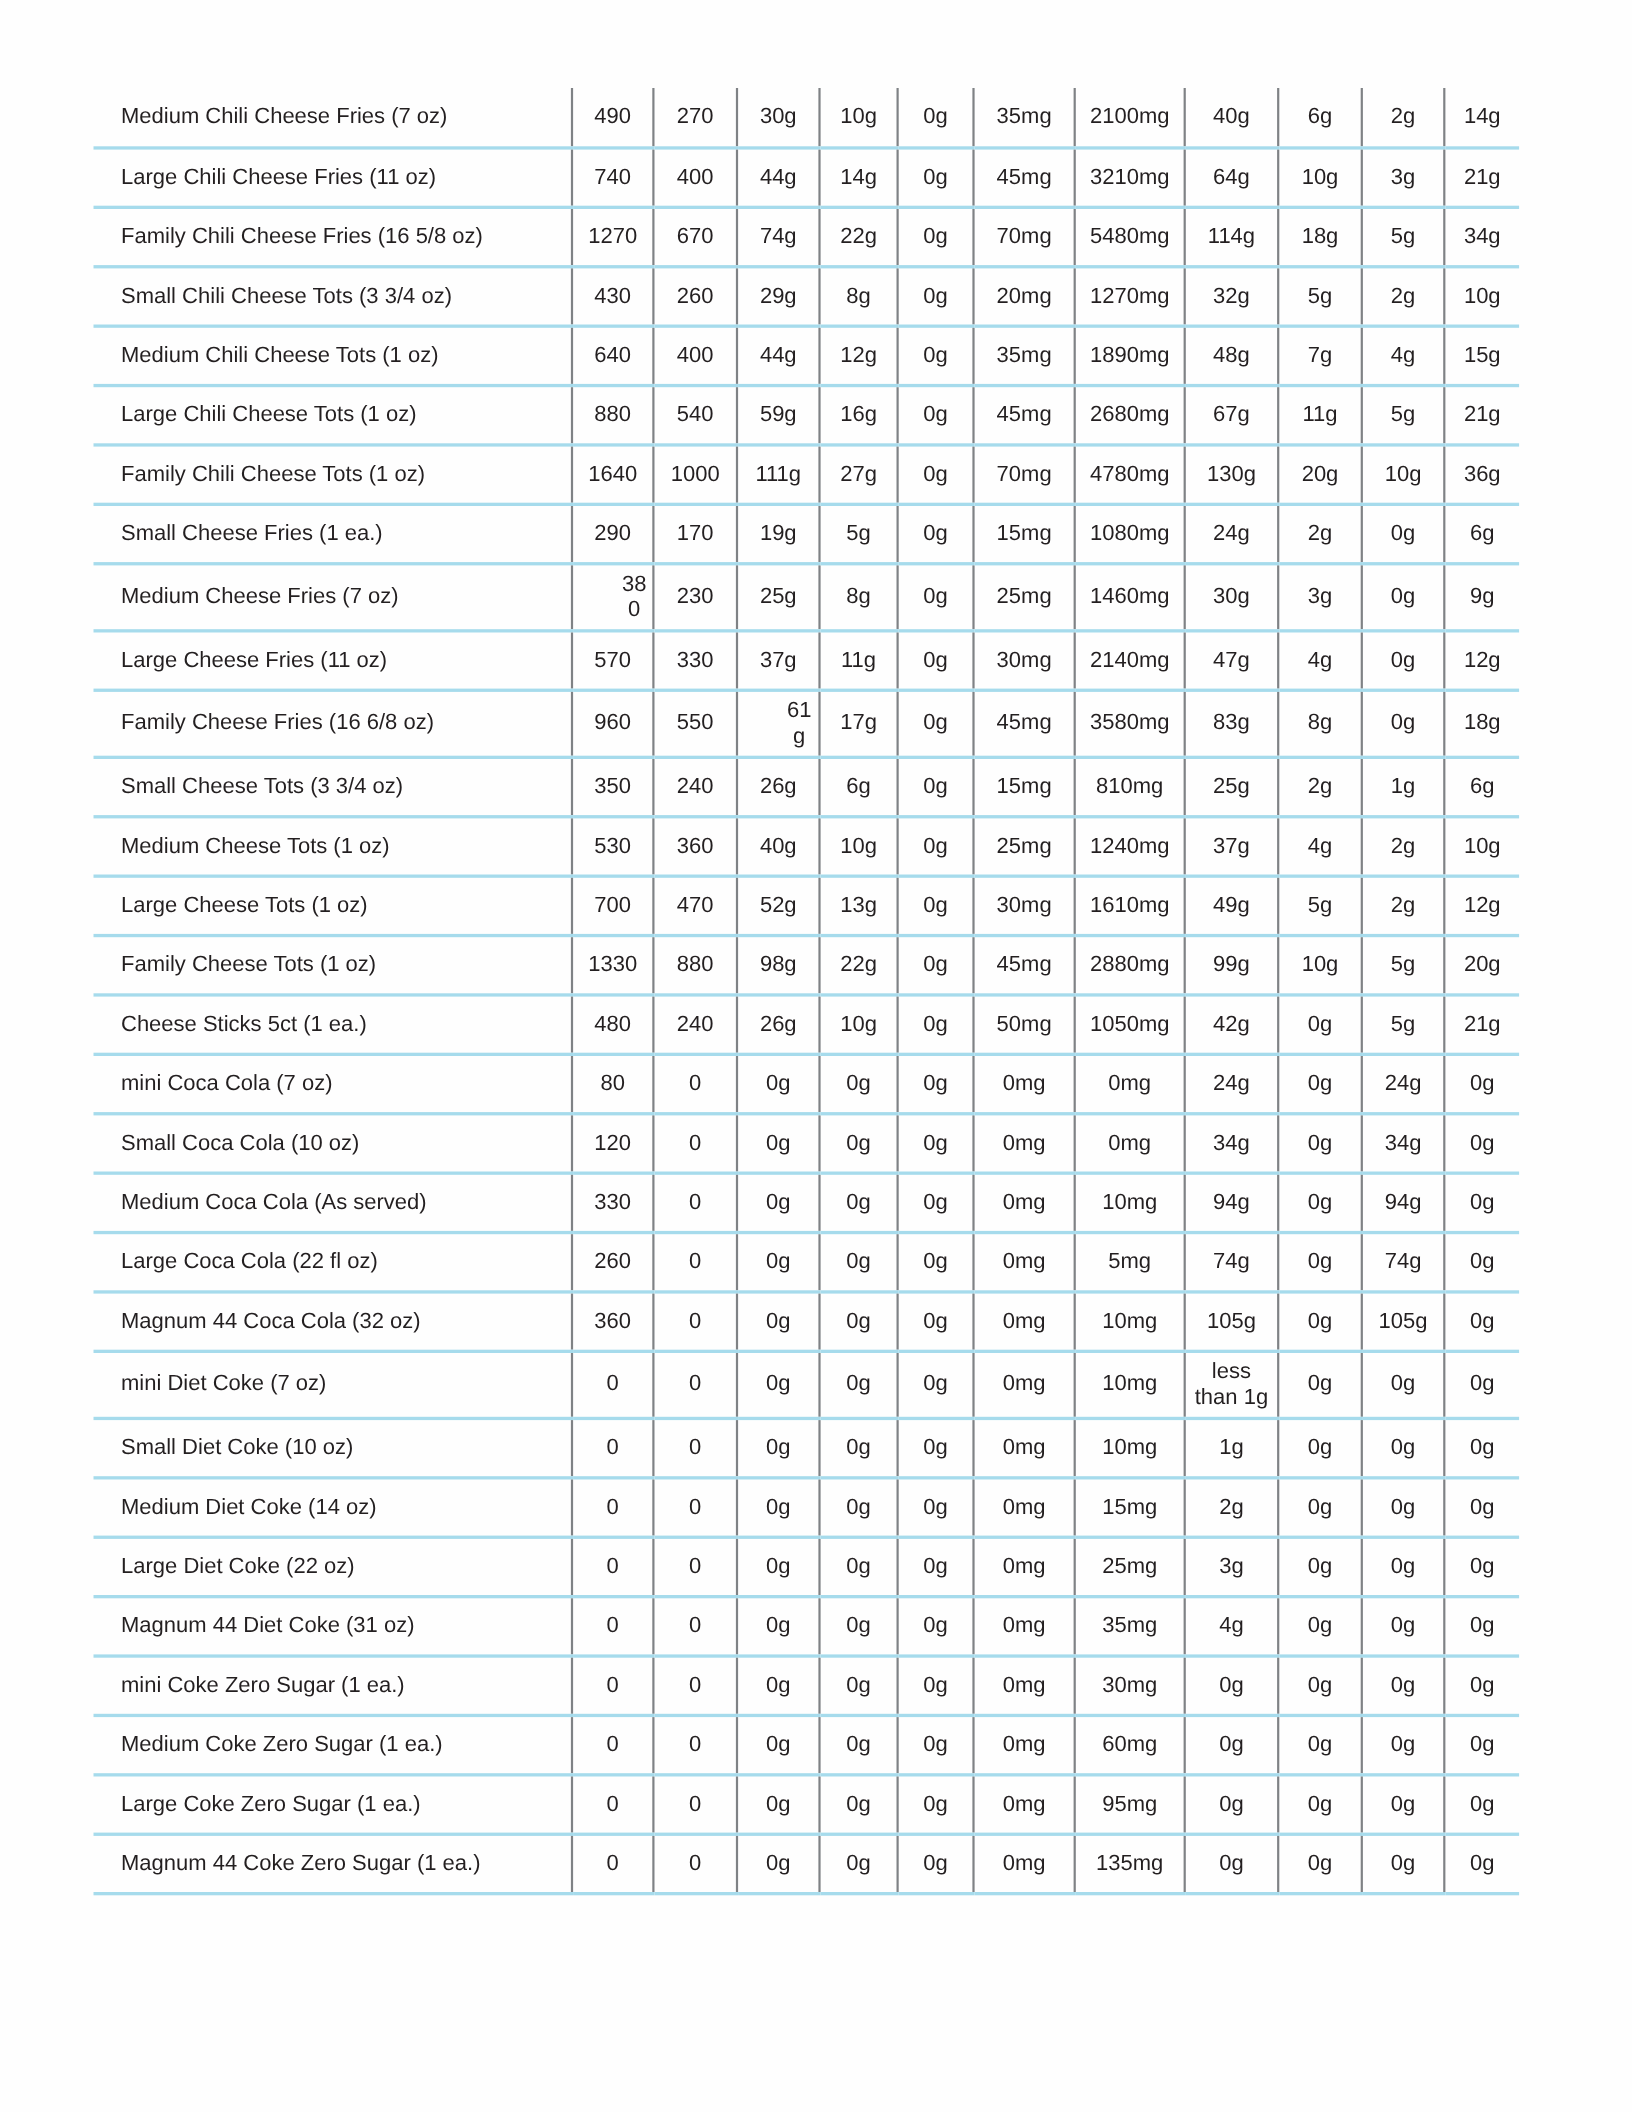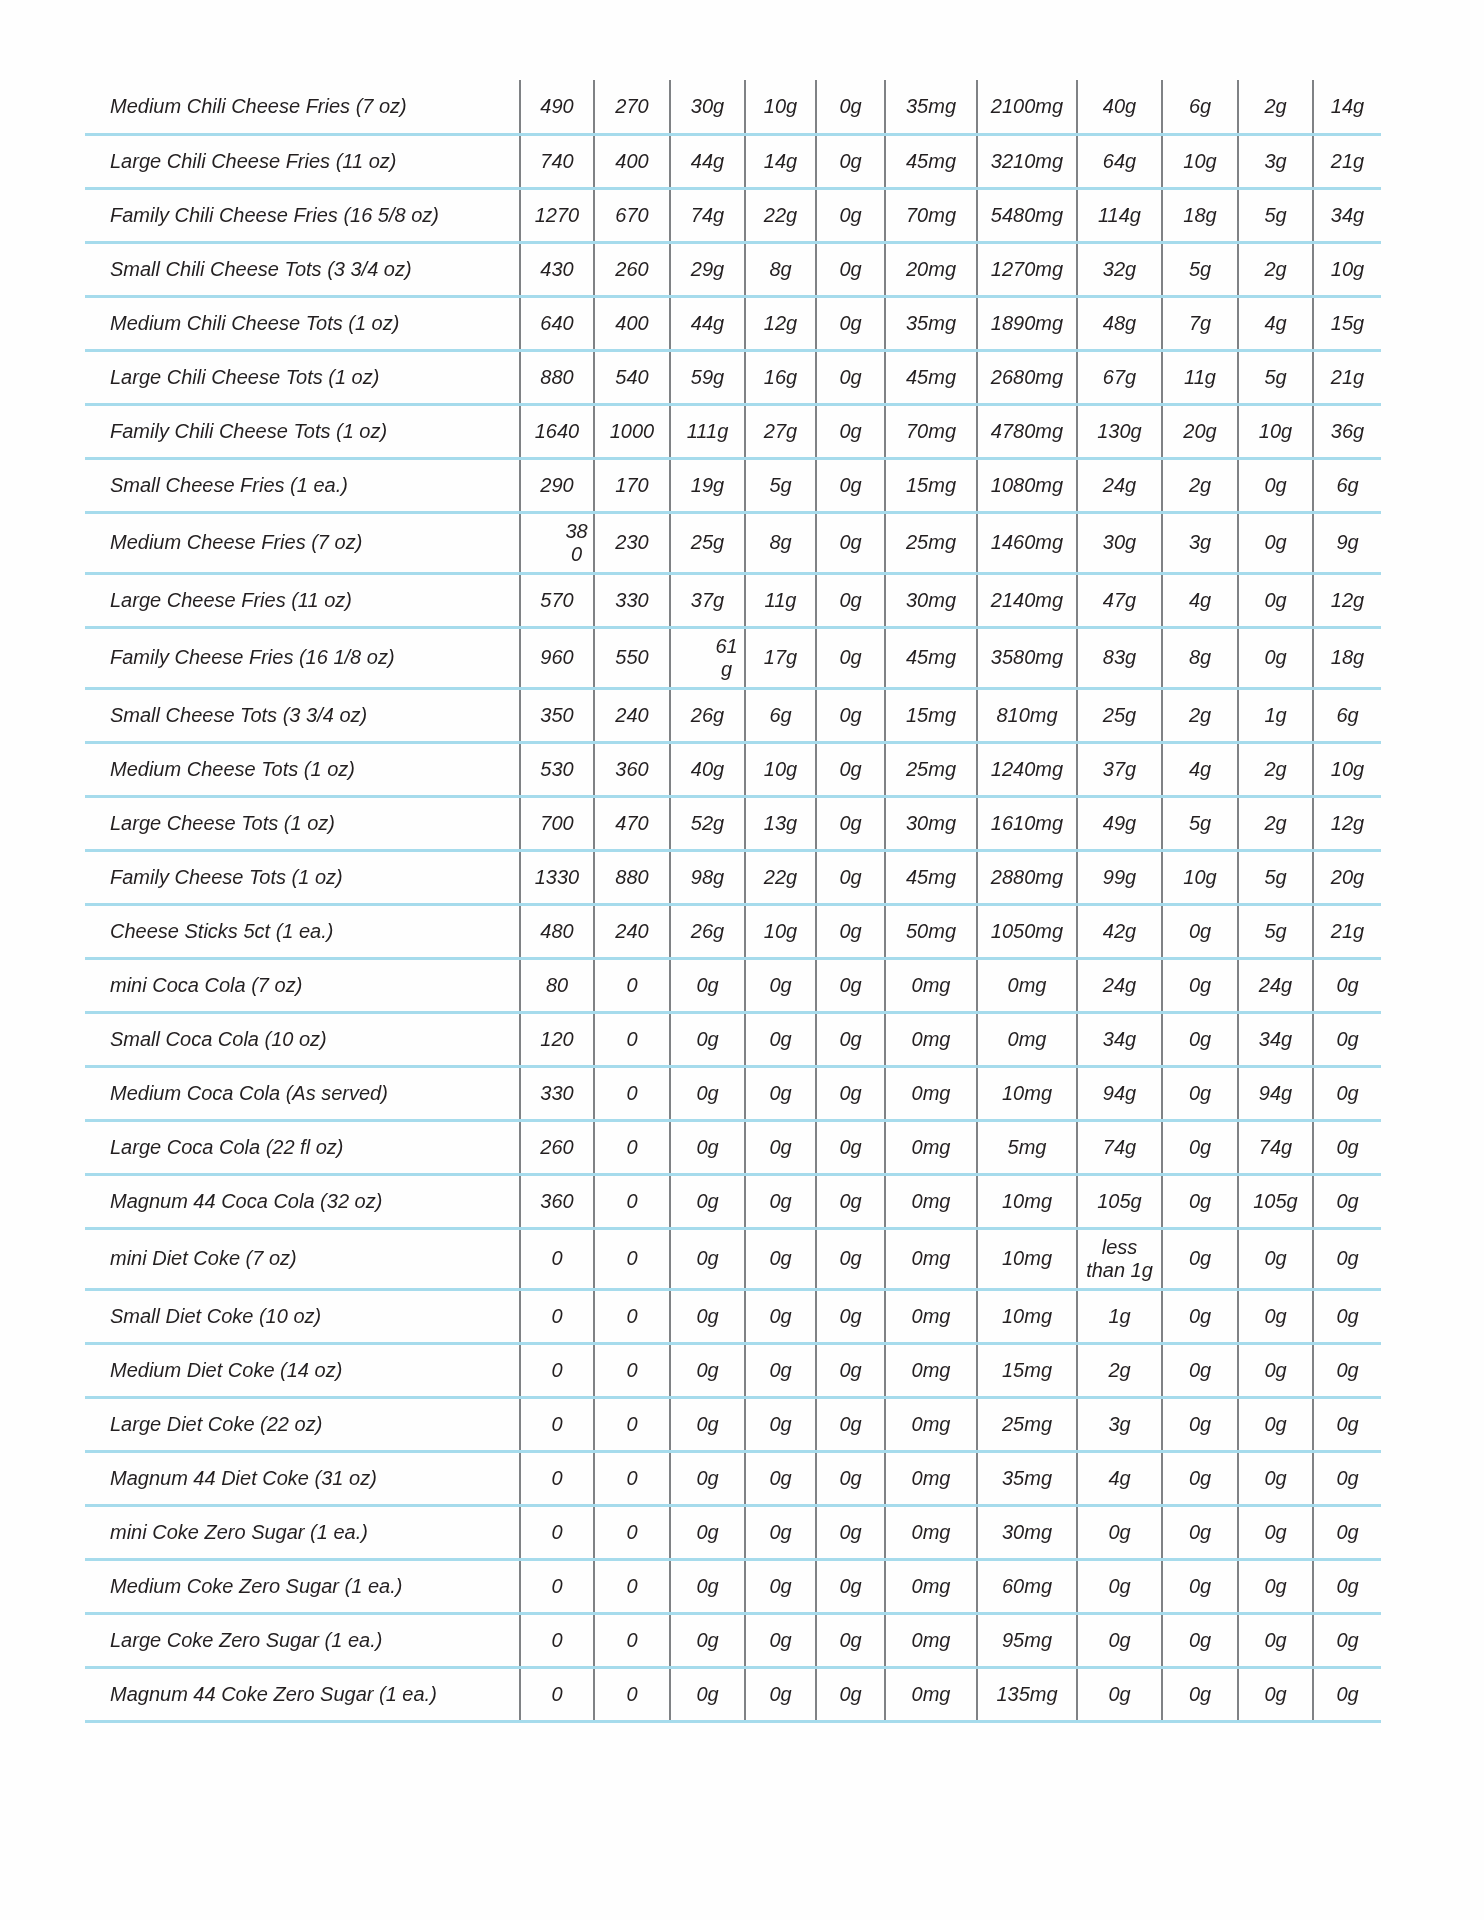--- a/index.html
+++ b/index.html
@@ -27,21 +27,20 @@
     font-size: 20px;
     line-height: 1.15;
     color: #231f20;
     vertical-align: middle;
     padding: 6px 6px;
     background: transparent;
     overflow-wrap: break-word;
   }
   table.nutrition tr {
     height: 54px;
-    font-style: italic;
   }
   table.nutrition td {
     border-bottom: 3px solid var(--row-line, #a6dbec);
   }
   table.nutrition td.val {
     border-left: 2px solid var(--col-line, #7f8285);
     text-align: center;
     padding: 6px 4px;
   }
   table.nutrition td.item {
@@ -203,21 +202,21 @@
           <td class="val" style="color: rgb(35, 31, 32);">11g</td>
           <td class="val" style="color: rgb(35, 31, 32);">0g</td>
           <td class="val" style="color: rgb(35, 31, 32);">30mg</td>
           <td class="val" style="color: rgb(35, 31, 32);">2140mg</td>
           <td class="val" style="color: rgb(35, 31, 32);">47g</td>
           <td class="val" style="color: rgb(35, 31, 32);">4g</td>
           <td class="val" style="color: rgb(35, 31, 32);">0g</td>
           <td class="val" style="color: rgb(35, 31, 32);">12g</td>
         </tr>
         <tr>
-          <td class="item" style="color: rgb(35, 31, 32);">Family Cheese Fries (16 1/8 oz)</td>
+          <td class="item" style="color: rgb(35, 31, 32);">Family Cheese Fries (16 6/8 oz)</td>
           <td class="val" style="color: rgb(35, 31, 32);">960</td>
           <td class="val" style="color: rgb(35, 31, 32);">550</td>
           <td class="val" style="color: rgb(35, 31, 32); padding-left: 42px;">61g</td>
           <td class="val" style="color: rgb(35, 31, 32);">17g</td>
           <td class="val" style="color: rgb(35, 31, 32);">0g</td>
           <td class="val" style="color: rgb(35, 31, 32);">45mg</td>
           <td class="val" style="color: rgb(35, 31, 32);">3580mg</td>
           <td class="val" style="color: rgb(35, 31, 32);">83g</td>
           <td class="val" style="color: rgb(35, 31, 32);">8g</td>
           <td class="val" style="color: rgb(35, 31, 32);">0g</td>

